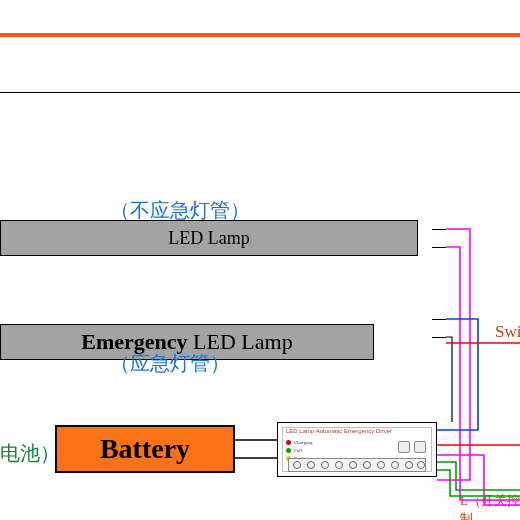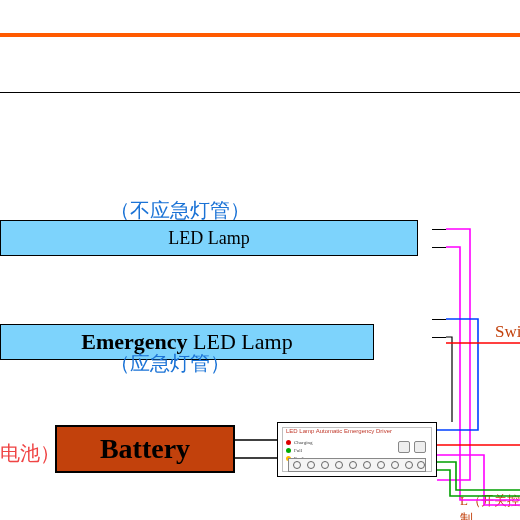--- a/index.html
+++ b/index.html
@@ -1,26 +1,26 @@
 <!DOCTYPE html>
 <html><head>
 <meta charset="utf-8">
 <style>
   html,body{margin:0;padding:0;width:520px;height:520px;background:#fff;font-family:"Times New Roman",serif;overflow:hidden}
   .stage{position:relative;width:520px;height:520px}
   .hr-orange{position:absolute;left:0;top:33px;width:520px;height:4px;background:#ff5a00}
   .hr-black{position:absolute;left:0;top:92px;width:520px;height:1px;background:#000}
   .caption{position:absolute;color:#1b73d6;font-family:"Songti SC","SimSun",serif;font-size:20px}
   .caption-right{position:absolute;color:#c2410c;font-family:"Songti SC","SimSun",serif;font-size:17px}
-  .tube{position:absolute;height:36px;border:1px solid #000;background:#7dd3fc;box-sizing:border-box}
+  .tube{position:absolute;height:36px;border:1px solid #000;background:#a3a3a3;box-sizing:border-box}
   .tube .capR{right:-14px}
   .tube .label{position:absolute;left:50%;top:50%;transform:translate(-50%,-50%);font-size:18px;white-space:nowrap}
   .tube .label b{font-weight:bold}
   .pin{position:absolute;width:14px;height:1px;background:#000}
-  .battery{position:absolute;border:2px solid #000;box-sizing:border-box;background:#c2410c}
+  .battery{position:absolute;border:2px solid #000;box-sizing:border-box;background:#f97316}
   .battery .txt{position:absolute;left:50%;top:50%;transform:translate(-50%,-50%);font-size:28px;font-weight:bold;font-family:"Times New Roman",serif}
   .driver{position:absolute;border:1px solid #000;box-sizing:border-box;background:#fff}
   .driver .inner{position:absolute;inset:4px;border:1px solid #bfbfbf}
   .driver .head{position:absolute;top:5px;left:8px;right:8px;font-size:6px;color:#c0392b;font-family:Arial,sans-serif;white-space:nowrap;overflow:hidden}
   .driver .leds{position:absolute;top:16px;left:8px;width:60px}
   .driver .leds div{font-size:5px;color:#444;line-height:8px}
   .driver .leds div::before{content:"";display:inline-block;width:5px;height:5px;border-radius:50%;margin-right:3px;vertical-align:middle}
   .driver .leds .r::before{background:#d00}
   .driver .leds .g::before{background:#0a0}
   .driver .leds .y::before{background:#fb0}
@@ -48,21 +48,21 @@
   <div class="tube" style="left:0;top:324px;width:374px">
     <div class="capR"></div>
     <span class="label" style="font-size:22px">
       <b>Emergency</b><span> LED Lamp</span>
     </span>
   </div>
   <div class="pin" style="left:432px;top:319px"></div>
   <div class="pin" style="left:432px;top:337px"></div>
   <div class="caption" style="left:110px;top:350px">（应急灯管）</div>
 
-  <span class="caption" style="left:0;top:440px;color:#ef4444">电池）</span>
+  <span class="caption" style="left:0;top:440px;color:#15803d">电池）</span>
   <div class="battery" style="left:55px;top:425px;width:180px;height:48px">
     <span class="txt">Battery</span>
   </div>
 
   <div class="driver" style="left:277px;top:422px;width:160px;height:55px">
     <div class="inner"></div>
     <div class="head">LED Lamp Automatic Emergency Driver</div>
     <div class="leds">
       <div class="r">Charging</div>
       <div class="g">Full</div>

